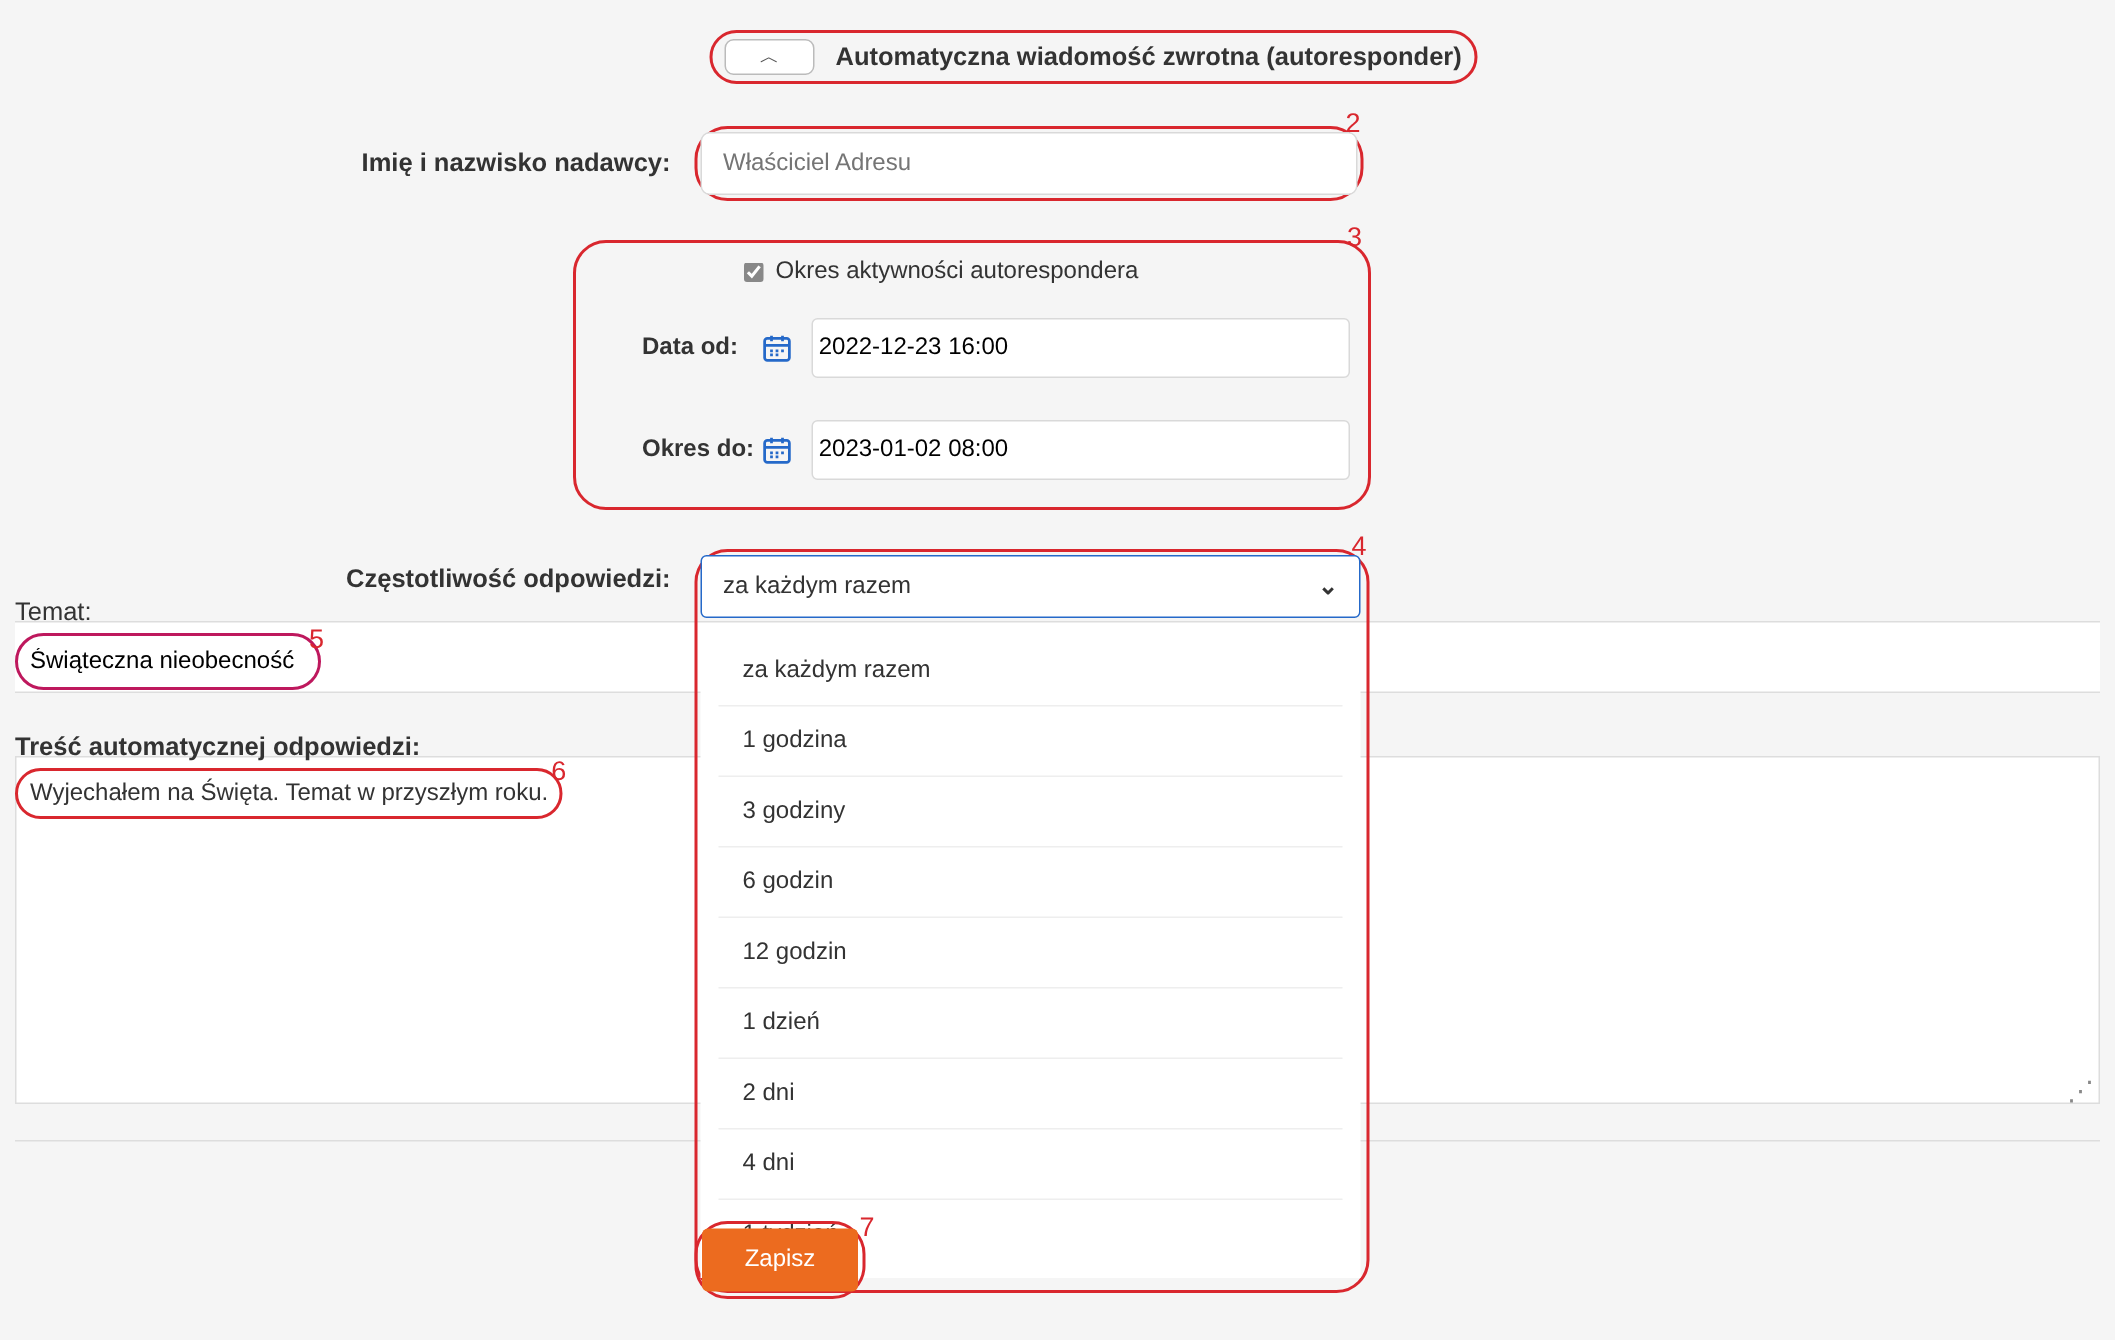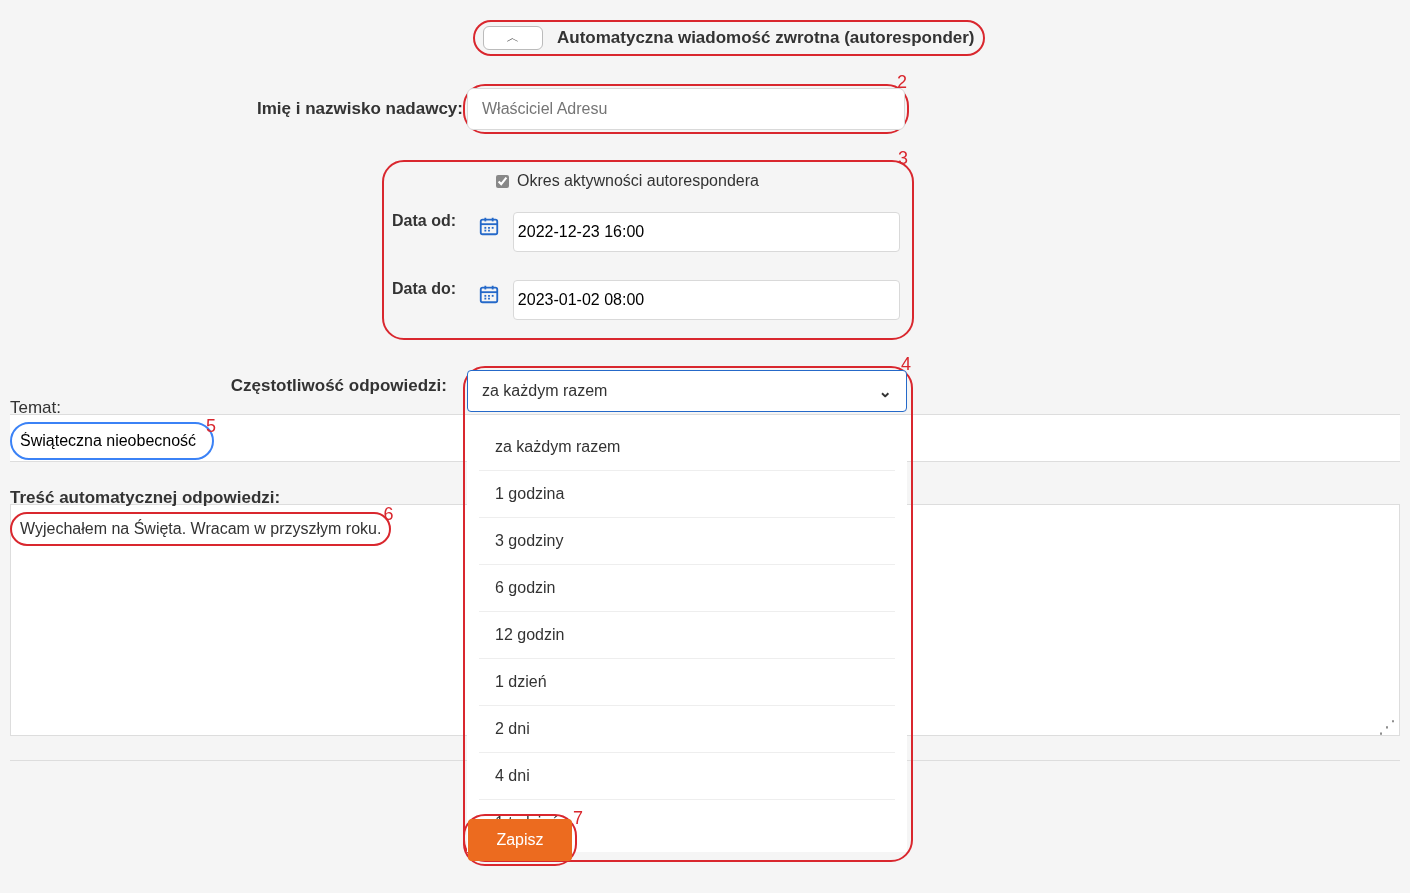--- a/index.html
+++ b/index.html
@@ -8,54 +8,54 @@
     .container { padding: 20px 10px; }
 
     
     .section-header { position: relative; margin-left: 463px; height: 40px; }
     .header-content { border: 2px solid #d9272e; border-radius: 18px; padding: 4px 8px; display: inline-flex; align-items: center; }
     .collapse-btn { display: inline-block; width: 60px; height: 24px; border: 1px solid #bbb; border-radius: 6px; margin-right: 14px; text-align: center; line-height: 22px; font-size: 13px; color: #555; background:#fff; }
     .header-title { font-weight: 700; font-size: 17px; text-align: center; }
 
     
     .form-row { display: flex; align-items: center; margin-top: 24px; }
-    .form-label { width: 453px; text-align: right; font-weight: 700; font-size: 17px; }
+    .form-label { width: 453px; text-align: right; padding-right: 16px; font-weight: 700; font-size: 17px; }
     .form-field { position: relative; }
 
     .text-input { width: 438px; height: 42px; border: 1px solid #d9d9d9; border-radius: 6px; padding: 4px 14px; font-size: 16px; color: #333; background:#fff; }
     .red-oval-sender { border: 2px solid #d9272e; border-radius: 22px; padding: 2px; display:inline-block; position:relative; }
     .anno-num { position: absolute; color: #d9272e; font-size: 18px; }
     .anno2 { top: -14px; right: 0; }
 
     
     .period-block { position: relative; margin-top: 26px; margin-left: 372px; width: 532px; border: 2px solid #d9272e; border-radius: 22px; padding: 10px 12px 18px 8px; }
     .period-checkbox-row { margin-left: 92px; display: flex; align-items: center; font-size: 16px; margin-bottom: 22px; padding-left: 12px; }
     .period-checkbox-row input { margin-right: 8px; accent-color: #888; }
-    .date-line { display: flex; align-items: flex-start; margin-top: 16px; }
+    .date-line { display: flex; align-items: center; margin-top: 16px; margin-left: 36px; }
     .date-lbl { width: 84px; font-weight: 700; font-size: 16px; }
     .cal-icon { width: 28px; height: 28px; display:inline-flex; align-items:center; justify-content:center; margin: 0 10px 0 2px; }
     .cal-svg { width: 22px; height: 22px; }
     .date-input { width: 398px; height: 40px; border: 1px solid #d9d9d9; border-radius: 4px; padding: 0 4px; font-size: 16px; background:#fff; }
     .anno3 { top: -14px; right: 4px; }
 
     
     .freq-row { display:flex; align-items:flex-start; margin-top: 26px; position: relative; }
     .freq-label { width: 453px; text-align: right; padding-right: 16px; padding-top: 10px; font-weight: 700; font-size: 17px; }
     .freq-wrap { border: 2px solid #d9272e; border-radius: 22px; padding: 2px 2px 8px 2px; position: relative; width: 450px; }
     .freq-select { width: 440px; height: 42px; border: 1px solid #2569c9; border-radius: 4px; background:#fff; display:flex; align-items:center; justify-content:space-between; padding: 0 14px; font-size: 16px; margin-bottom: 6px; }
     .chev-down { font-size: 16px; font-weight: 700; }
     .freq-options { background:#fff; width: 440px; padding: 6px 0; }
     .freq-option { padding: 14px 16px; border-bottom: 1px solid #eee; font-size: 16px; margin: 0 12px; cursor: pointer; }
     .freq-option:last-child { border-bottom: none; }
     .anno4 { top: -14px; right: 0; }
 
     
     .subject-block { position: absolute; top: 398px; left: 10px; right: 10px; z-index: -1; }
     .subject-label { font-weight: 400; font-size: 17px; margin-bottom: 4px; }
-    .subject-input-wrap { position: relative; display:inline-block; border: 2px solid #3b82f6; border-radius: 22px; padding: 2px 8px 2px 2px; }
+    .subject-input-wrap { position: relative; display:inline-block; border: 2px solid #be185d; border-radius: 22px; padding: 2px 8px 2px 2px; }
     .subject-input { border:none; outline:none; width: 190px; font-size: 16px; background: transparent; padding: 6px 6px; }
     .anno5 { top: -8px; right: -4px; }
 
     .subject-underlay { position:absolute; top: 414px; left:10px; right:10px; height: 48px; background:#fff; border-top:1px solid #ddd; border-bottom:1px solid #ddd; z-index:-2; }
 
     
     .body-block { position:absolute; top: 488px; left:10px; right:10px; z-index:-1; }
     .body-label { font-weight: 700; font-size: 17px; margin-bottom: 4px; }
     .body-text-wrap { position:relative; display:inline-block; border: 2px solid #d9272e; border-radius: 22px; padding: 6px 8px; background:#fff; }
     .body-text { font-size: 16px; background:transparent; }
@@ -111,21 +111,21 @@
             <line x1="7" y1="14" x2="9" y2="14"></line>
             <line x1="11" y1="14" x2="13" y2="14"></line>
             <line x1="15" y1="14" x2="17" y2="14"></line>
             <line x1="7" y1="17" x2="9" y2="17"></line>
             <line x1="11" y1="17" x2="13" y2="17"></line>
           </svg>
       </span>
       <input class="date-input" value="2022-12-23 16:00" style="">
     </div>
     <div class="date-line" style="margin-top:28px;">
-      <span class="date-lbl">Data do:</span>
+      <span class="date-lbl">Okres do:</span>
       <span class="cal-icon">
         <svg class="cal-svg" viewBox="0 0 24 24" fill="none" stroke="#2569c9" stroke-width="2">
             <rect x="3" y="5" width="18" height="16" rx="2"></rect>
             <line x1="3" y1="10" x2="21" y2="10"></line>
             <line x1="8" y1="3" x2="8" y2="7"></line>
             <line x1="16" y1="3" x2="16" y2="7"></line>
             <line x1="7" y1="14" x2="9" y2="14"></line>
             <line x1="11" y1="14" x2="13" y2="14"></line>
             <line x1="15" y1="14" x2="17" y2="14"></line>
             <line x1="7" y1="17" x2="9" y2="17"></line>
@@ -169,21 +169,21 @@
     <span class="anno-num anno5">5</span>
   </span>
 </div>
 
 <div class="body-underlay"></div>
 <div class="resize-handle">⋰</div>
 
 <div class="body-block">
   <div class="body-label">Treść automatycznej odpowiedzi:</div>
   <span class="body-text-wrap">
-    <span class="body-text">Wyjechałem na Święta. Wracam w przyszłym roku.</span>
+    <span class="body-text">Wyjechałem na Święta. Temat w przyszłym roku.</span>
     <span class="anno-num anno6">6</span>
   </span>
 </div>
 
 <div class="divider"></div>
 
 <div class="save-block">
   <span class="save-wrap">
     <button class="save-btn">Zapisz</button>
     <span class="anno-num anno7">7</span>

